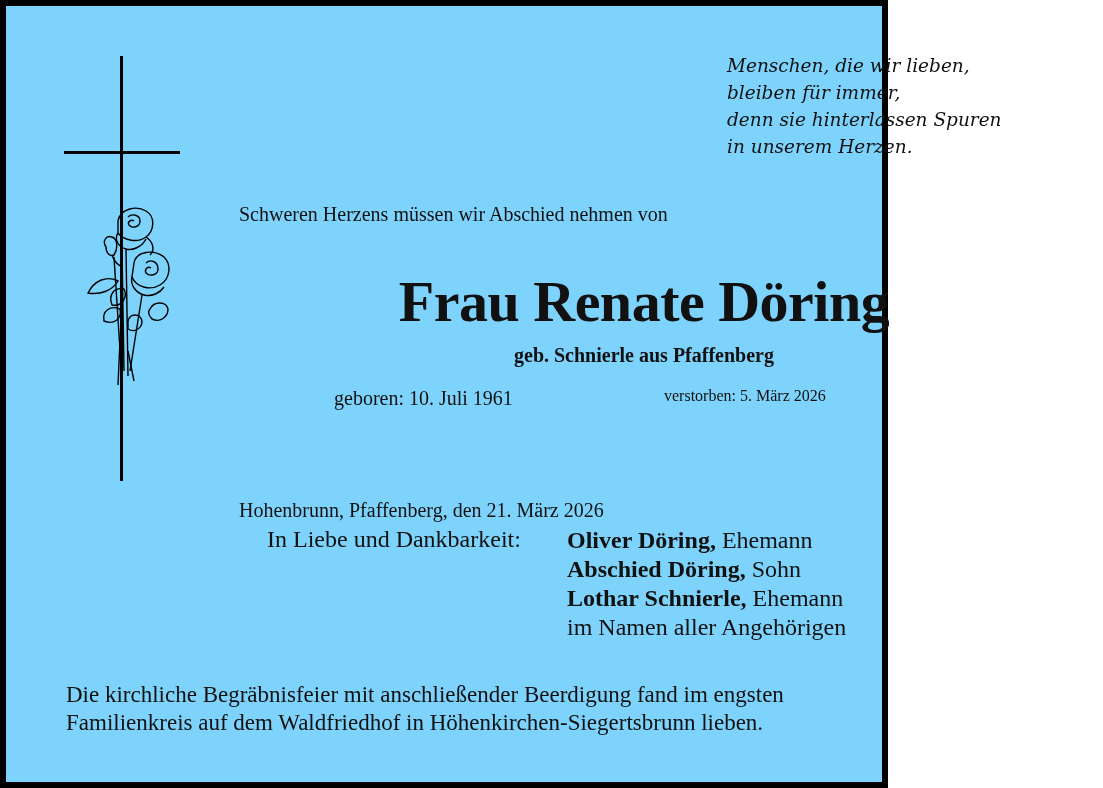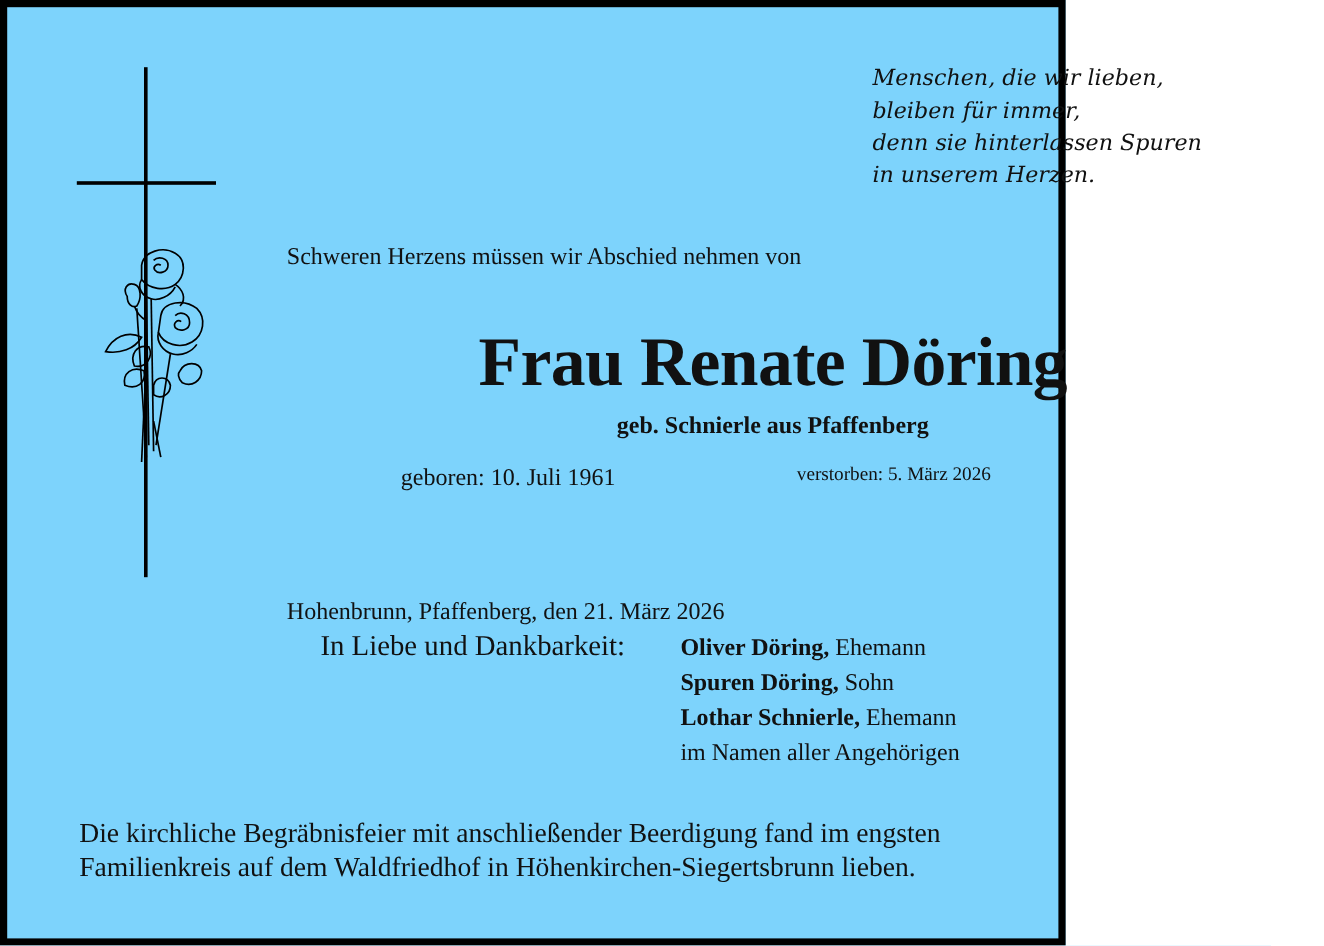--- a/index.html
+++ b/index.html
@@ -15,21 +15,21 @@
     .poem { left: 721px; top: 46px; font-style: italic; font-size: 18.5px; line-height: 27px; }
     .poem div { white-space: nowrap; }
 
     .intro { left: 233px; top: 197px; font-size: 20px; }
     .name { left: 0; width: 1276px; top: 262px; text-align: center; font-weight: bold; font-size: 58px; letter-spacing: -0.5px; }
     .maiden { left: 0; width: 1276px; top: 338px; text-align: center; font-weight: bold; font-size: 20px; }
     .born { left: 328px; top: 381px; font-size: 20px; }
     .died { left: 658px; top: 381px; font-size: 16px; }
     .place-date { left: 233px; top: 452px; font-size: 20px; margin-top: 41px; }
     .thanks-label { left: 233px; top: 520px; font-size: 24px; margin-left: 28px; }
-    .mourners { left: 561px; top: 520px; font-size: 20px; line-height: 29px; }
+    .mourners { left: 561px; top: 520px; font-size: 24px; line-height: 29px; }
     .mourners div { white-space: nowrap; }
     .mourners b { font-weight: bold; }
     .funeral { left: 60px; top: 675px; font-size: 23px; line-height: 28px; }
     .funeral div { white-space: nowrap; }
 
     .cross-v { position: absolute; left: 114px; top: 50px; width: 3px; height: 425px; background: #000; }
     .cross-h { position: absolute; left: 58px; top: 145px; width: 116px; height: 3px; background: #000; }
     .roses { position: absolute; left: 78px; top: 195px; width: 92px; height: 190px; }
   </style>
 </head>
@@ -85,21 +85,21 @@
 
   <div class="abs serif cond born">geboren: 10. Juli 1961</div>
   <div class="abs serif cond died">verstorben: 5. März 2026</div>
 
   <div class="abs serif cond place-date">Hohenbrunn, Pfaffenberg, den 21. März 2026</div>
 
   <div class="abs serif cond thanks-label">In Liebe und Dankbarkeit:</div>
 
   <div class="abs serif cond mourners">
     <div><b>Oliver Döring,</b><span> Ehemann</span></div>
-    <div><b>Spuren Döring,</b><span> Sohn</span></div>
+    <div><b>Abschied Döring,</b><span> Sohn</span></div>
     <div><b>Lothar Schnierle,</b><span> Ehemann</span></div>
     <div>im Namen aller Angehörigen</div>
   </div>
 
   <div class="abs serif cond funeral">
     <div>Die kirchliche Begräbnisfeier mit anschließender Beerdigung fand im engsten</div>
     <div>Familienkreis auf dem Waldfriedhof in Höhenkirchen-Siegertsbrunn lieben.</div>
   </div>
 
 </div>

